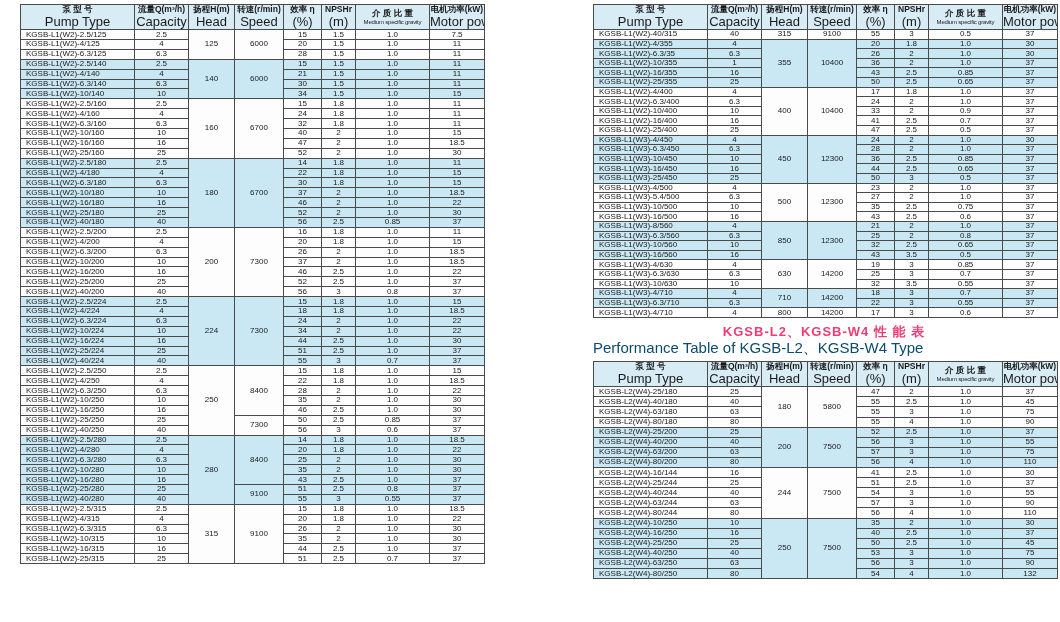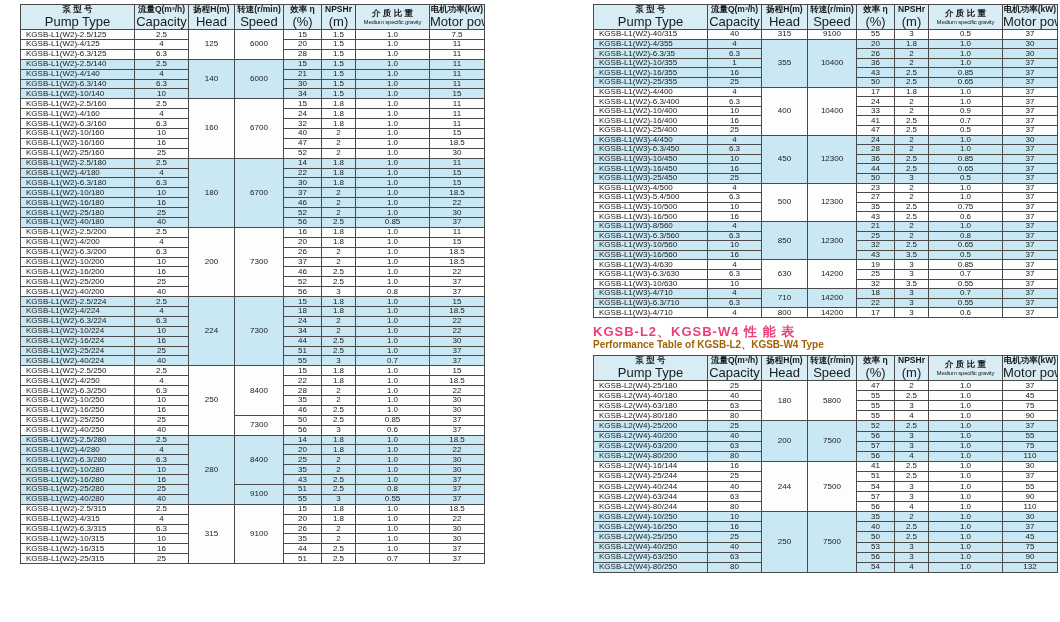--- a/index.html
+++ b/index.html
@@ -24,22 +24,22 @@
   .tbl thead .cn{font-size:8.5px;font-weight:700;line-height:1.15;}
   .tbl thead .en{font-size:13px;font-weight:400;line-height:1.1;}
   .tbl thead th.small-en .en{font-size:6px;letter-spacing:-0.2px;}
   .tbl td{font-size:8px;line-height:1;text-align:center;vertical-align:middle;background:#fdfdfd;}
   .tbl td.type{text-align:left;padding-left:5px;}
   .tbl tr.shade td{background:var(--shade);}
   #t-left td{height:9.9px;}
   #t-right-top td{height:9.6px;}
   #t-right-bottom td{height:10.1px;}
   .section-heading{margin-top:6px;margin-bottom:3px;}
-  .heading-cn{color:var(--accent);font-size:13px;font-weight:700;letter-spacing:1px;line-height:1.2;}
-  .heading-en{color:#a16207;font-size:10px;font-weight:700;line-height:1.25;}
+  .heading-cn{color:var(--accent);font-size:13px;font-weight:700;letter-spacing:1px;line-height:1.2;text-align:center;}
+  .heading-en{color:#0c4a6e;font-size:15px;font-weight:400;line-height:1.25;}
 </style>
 </head>
 <body>
 
 <div class="page">
 
   <div class="tblwrap-left">
     <table class="tbl" id="t-left">
         <colgroup>
           <col style="width: 114px;">

